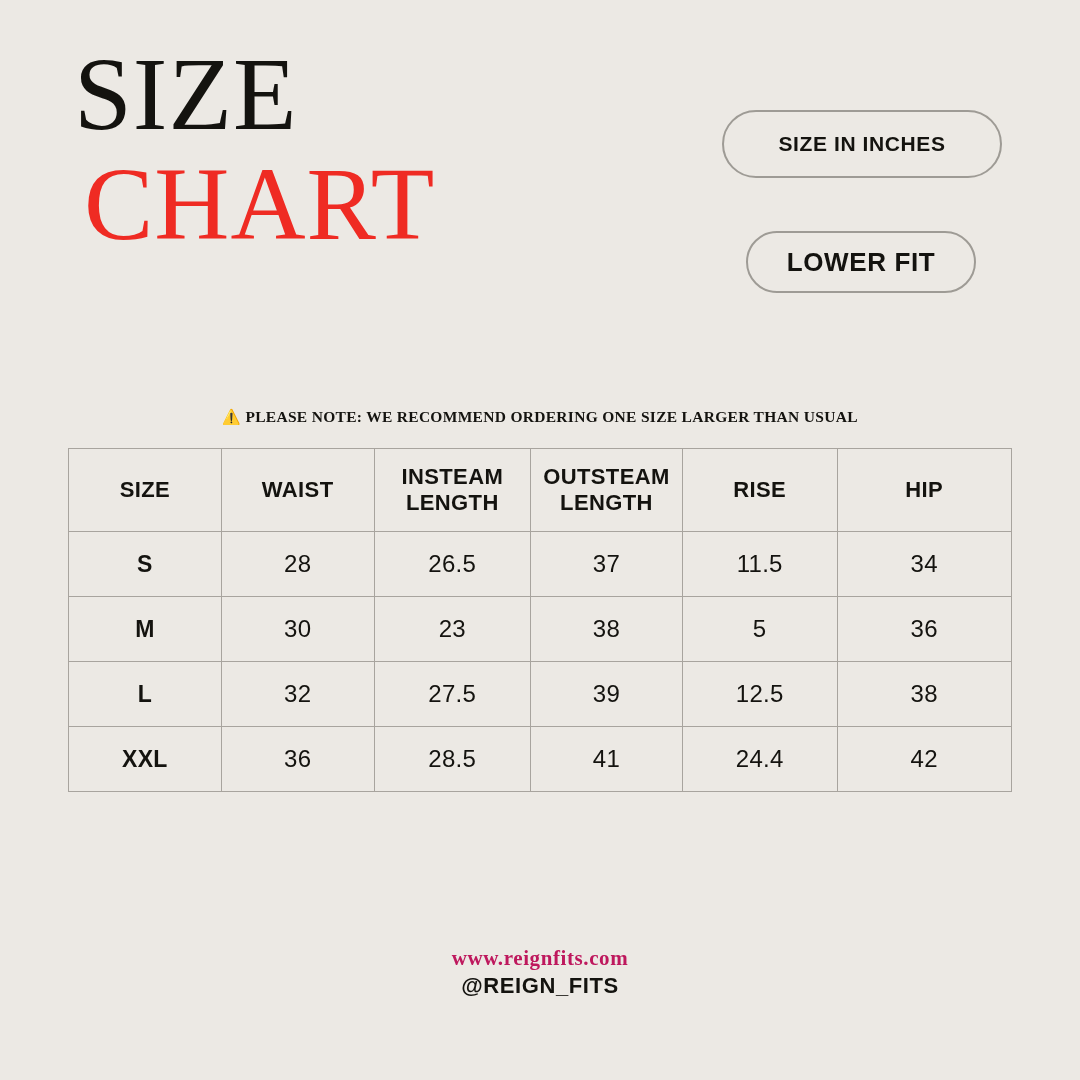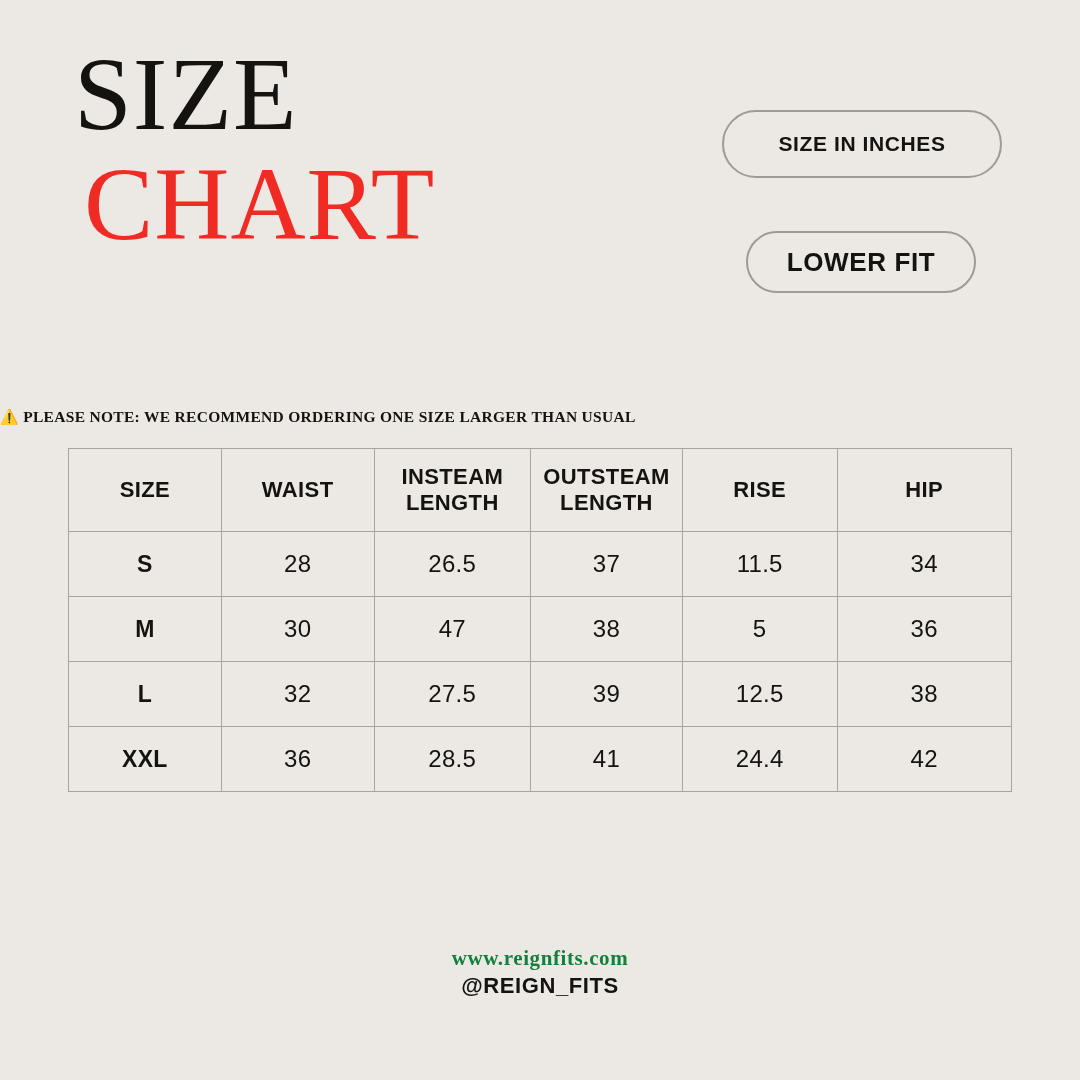--- a/index.html
+++ b/index.html
@@ -78,20 +78,21 @@
     font-size: 26px;
     margin-top: 39px;
   }
 
   
   .note {
     position: absolute;
     left: 0;
     right: 0;
     top: 408px;
+    text-align: center;
     font-family: "Liberation Serif", serif;
     font-weight: bold;
     font-size: 15.5px;
     letter-spacing: 0.3px;
     color: #14130f;
   }
   .note .warn {
     font-family: "DejaVu Sans", sans-serif;
     font-size: 15px;
   }
@@ -145,21 +146,21 @@
     left: 0;
     right: 0;
     top: 946px;
     text-align: center;
   }
   .footer-web {
     font-family: "Liberation Serif", serif;
     font-weight: bold;
     font-size: 21px;
     letter-spacing: 0.6px;
-    color: #15803d;
+    color: #be185d;
   }
   .footer-handle {
     margin-top: 2px;
     font-family: "Liberation Sans", sans-serif;
     font-weight: bold;
     font-size: 22px;
     letter-spacing: 0.6px;
     color: #14130f;
   }
 </style>
@@ -211,21 +212,21 @@
           <td class="size-cell">S</td>
           <td>28</td>
           <td>26.5</td>
           <td>37</td>
           <td>11.5</td>
           <td>34</td>
         </tr>
         <tr>
           <td class="size-cell">M</td>
           <td>30</td>
-          <td>47</td>
+          <td>23</td>
           <td>38</td>
           <td>5</td>
           <td>36</td>
         </tr>
         <tr>
           <td class="size-cell">L</td>
           <td>32</td>
           <td>27.5</td>
           <td>39</td>
           <td>12.5</td>

